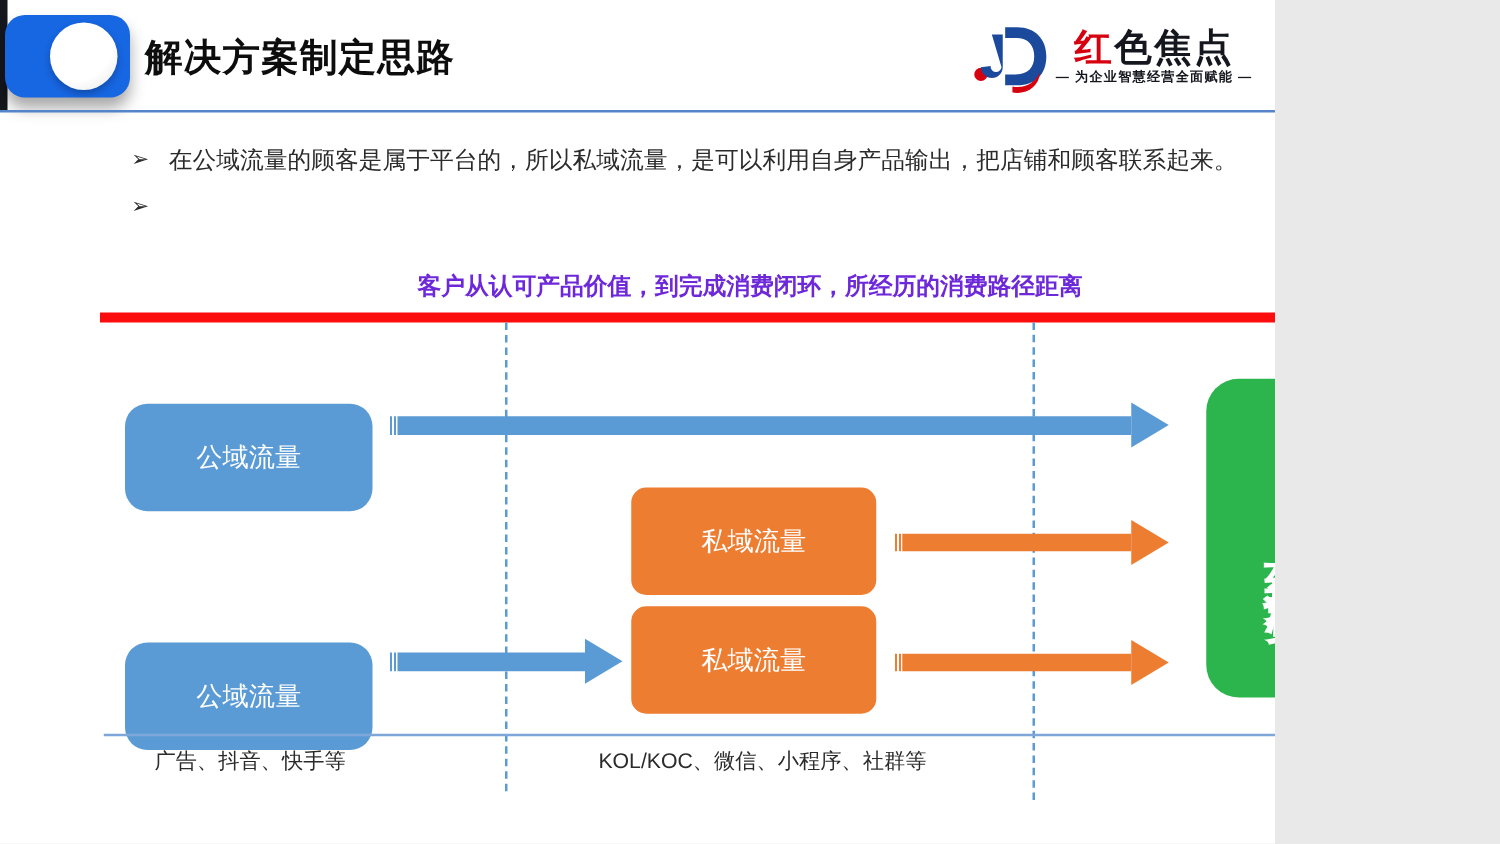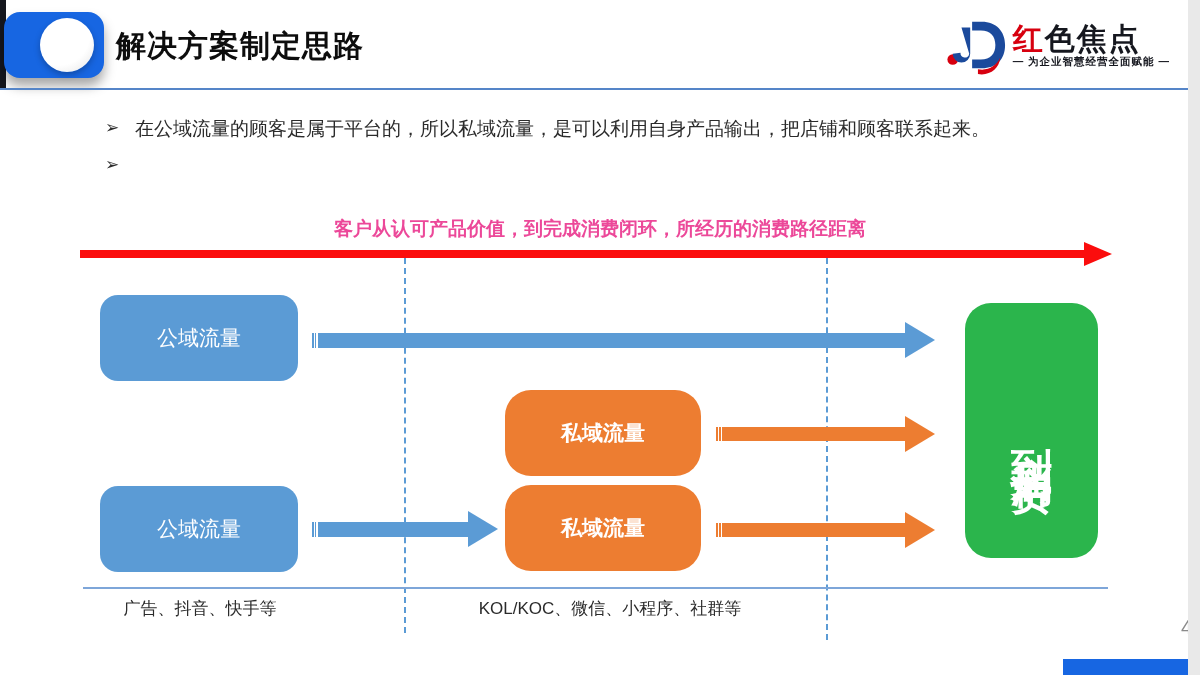--- a/index.html
+++ b/index.html
@@ -1,51 +1,51 @@
 <!DOCTYPE html>
 <html style="--accent: #1766E2; --blue: #5B9BD5; --orange: #ED7D31; --green: #2BB54C; --red: #FB0D0D;"><head>
 <meta charset="utf-8">
 <style>
   html,body{margin:0;padding:0;background:#e9e9e9;}
   .slide{
-    position:relative;width:1188px;height:675px;background:#ffffff;overflow:hidden;
+    position:relative;width:1020px;height:675px;background:#ffffff;overflow:hidden;
     font-family:"Liberation Sans","DejaVu Sans",sans-serif;color:#1a1a1a;
   }
   
   .corner-strip{position:absolute;left:0;top:0;width:6px;height:88px;background:#15171e;}
   .header-pill{position:absolute;left:4px;top:12px;width:100px;height:66px;background:var(--accent,#1766E2);
     border-radius:16px;box-shadow:0 8px 12px rgba(0,0,0,.35);}
   .header-circle{position:absolute;left:36px;top:6px;width:54px;height:54px;border-radius:50%;
     background:radial-gradient(circle at 35% 30%,#ffffff 60%,#e3e3e3 100%);box-shadow:0 3px 6px rgba(0,0,0,.25);}
   .slide-title{position:absolute;left:116px;top:26px;font-size:30px;font-weight:bold;color:#0d0d0d;letter-spacing:1px;}
   .header-rule{position:absolute;left:0;top:88px;width:1200px;border-top:2px solid #5585C8;}
   
   .logo{position:absolute;right:18px;top:14px;display:flex;align-items:center;gap:6px;}
   .logo-mark{width:62px;height:62px;}
-  .logo-texts{display:flex;flex-direction:column;align-items:flex-start;}
+  .logo-texts{display:flex;flex-direction:column;align-items:center;}
   .logo-name{font-size:30px;font-weight:bold;letter-spacing:2px;line-height:1.1;}
   .logo-name .red{color:#D7000F;}
   .logo-name .dark{color:#15171e;}
   .logo-tagline{font-size:10.5px;color:#15171e;letter-spacing:1px;margin-top:0;font-weight:bold;}
   
   .bullets{position:absolute;left:105px;top:117px;width:1010px;}
   .bullet-row{display:flex;align-items:flex-start;margin-bottom:13px;font-size:19px;color:#2b2b2b;line-height:1.25;}
   .bullet-marker{width:30px;flex:0 0 30px;font-size:17px;color:#2b2b2b;}
   
-  .diagram-title{position:absolute;left:0;top:216px;width:1200px;text-align:center;font-size:19px;font-weight:bold;color:#ec4899;}
+  .diagram-title{position:absolute;left:0;top:216px;width:1200px;text-align:center;font-size:19px;font-weight:bold;color:#6d28d9;}
   .arrow{position:absolute;display:flex;align-items:center;}
   .arrow .stripes{align-self:center;width:6px;background:repeating-linear-gradient(90deg,var(--ac) 0 1.5px,transparent 1.5px 3px);}
   .arrow .bar{flex:1;background:var(--ac);}
   .arrow .head{width:0;height:0;border-style:solid;border-color:transparent;border-left-color:var(--ac);}
   .arrow.red{--ac:var(--red,#FB0D0D);}
   .arrow.blue{--ac:var(--blue,#5B9BD5);}
   .arrow.orange{--ac:var(--orange,#ED7D31);}
   .flow-box{position:absolute;display:flex;align-items:center;justify-content:center;color:#fff;font-size:21px;border-radius:18px;}
-  .flow-box.blue{background:var(--blue,#5B9BD5);}
-  .flow-box.orange{background:var(--orange,#ED7D31);border-radius:26px;font-weight:bold;}
+  .flow-box.blue{background:var(--blue,#5B9BD5);margin-top:28px;}
+  .flow-box.orange{background:var(--orange,#ED7D31);border-radius:12px;}
   .dest-box{position:absolute;left:965px;top:303px;width:133px;height:255px;background:var(--green,#2BB54C);
     border-radius:26px;display:flex;align-items:center;justify-content:center;}
   .dest-text{writing-mode:vertical-rl;font-size:42px;font-weight:bold;color:#fff;letter-spacing:8px;}
   .vdash{position:absolute;width:0;border-left:2px dashed var(--blue,#5B9BD5);}
   .base-rule{position:absolute;left:83px;top:587px;width:1025px;border-top:2px solid #7EA6D9;}
   .footer-label{position:absolute;top:597px;font-size:17px;color:#2b2b2b;text-align:center;}
   
   .page-number{position:absolute;left:1168px;top:616px;width:24px;text-align:right;font-size:20px;color:#8a8a8a;}
   .footer-bar{position:absolute;left:1063px;top:659px;width:137px;height:16px;background:var(--accent,#1766E2);}
 </style>

